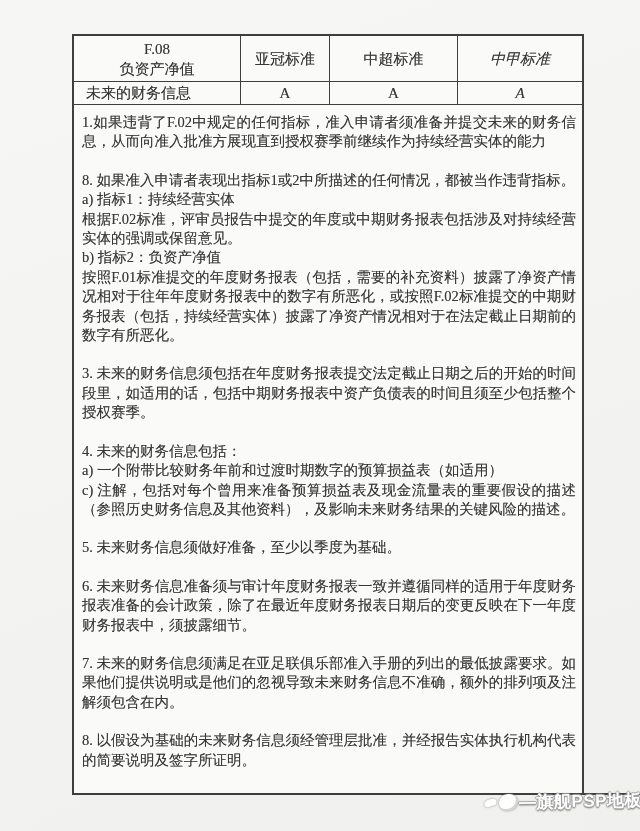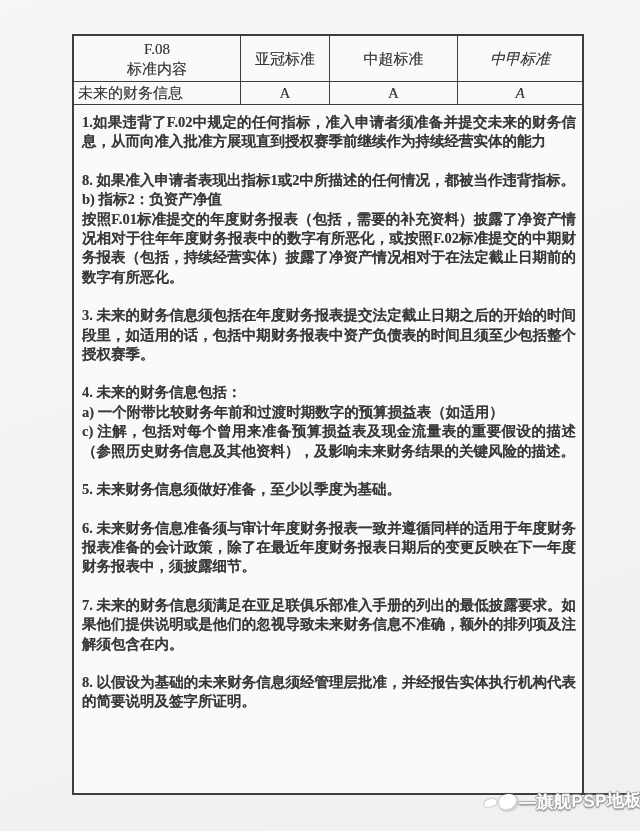--- a/index.html
+++ b/index.html
@@ -43,35 +43,35 @@
     align-items: center;
     justify-content: center;
     border-right: 1.5px solid #3e3e3e;
     font-size: 15px;
     line-height: 20px;
     text-shadow: 0 0 0.6px rgba(56,56,56,0.55);
   }
   .cell:last-child { border-right: none; font-style: italic; }
   .cell.label {
     align-items: flex-start;
-    padding-left: 4px;
+    padding-left: 12px;
     font-size: 14.5px;
     line-height: 22px;
   }
   .row.sub .cell { font-size: 15px; }
   
   .bodycell {
     flex: 1;
     padding: 8px 6px 0 8px;
     font-size: 14.5px;
     line-height: 19.4px;
     overflow: hidden;
     text-shadow: 0 0 0.6px rgba(56,56,56,0.5);
   }
-  .para { margin: 0 0 19px 0; font-weight: bold; }
+  .para { margin: 0 0 19px 0; }
   .para:last-child { margin-bottom: 0; }
   .pline { text-align: justify; }
   
   .bottom-ext {
     position: absolute;
     left: -2px;
     bottom: -1px;
     width: calc(100% + 62px);
     height: 2.5px;
     background: #3e3e3e;
@@ -122,40 +122,42 @@
 </head>
 <body>
 
 <div class="photo">
 
   <div class="tbl">
 
     <div class="row head">
       <div class="cell c1">
         <div>F.08</div>
-        <div>标准内容</div>
+        <div>负资产净值</div>
       </div>
       <div class="cell c2">亚冠标准</div>
       <div class="cell c3">中超标准</div>
       <div class="cell c4">中甲标准</div>
     </div>
 
     <div class="row sub">
       <div class="cell c1 label">未来的财务信息</div>
       <div class="cell c2">A</div>
       <div class="cell c3">A</div>
       <div class="cell c4">A</div>
     </div>
 
     <div class="bodycell">
       <div class="para">
         <div class="pline">1.如果违背了F.02中规定的任何指标，准入申请者须准备并提交未来的财务信息，从而向准入批准方展现直到授权赛季前继续作为持续经营实体的能力</div>
       </div>
       <div class="para">
         <div class="pline">8. 如果准入申请者表现出指标1或2中所描述的任何情况，都被当作违背指标。</div>
+        <div class="pline">a) 指标1：持续经营实体</div>
+        <div class="pline">根据F.02标准，评审员报告中提交的年度或中期财务报表包括涉及对持续经营实体的强调或保留意见。</div>
         <div class="pline">b) 指标2：负资产净值</div>
         <div class="pline">按照F.01标准提交的年度财务报表（包括，需要的补充资料）披露了净资产情况相对于往年年度财务报表中的数字有所恶化，或按照F.02标准提交的中期财务报表（包括，持续经营实体）披露了净资产情况相对于在法定截止日期前的数字有所恶化。</div>
       </div>
       <div class="para">
         <div class="pline">3. 未来的财务信息须包括在年度财务报表提交法定截止日期之后的开始的时间段里，如适用的话，包括中期财务报表中资产负债表的时间且须至少包括整个授权赛季。</div>
       </div>
       <div class="para">
         <div class="pline">4. 未来的财务信息包括：</div>
         <div class="pline">a) 一个附带比较财务年前和过渡时期数字的预算损益表（如适用）</div>
         <div class="pline">c) 注解，包括对每个曾用来准备预算损益表及现金流量表的重要假设的描述（参照历史财务信息及其他资料），及影响未来财务结果的关键风险的描述。</div>

